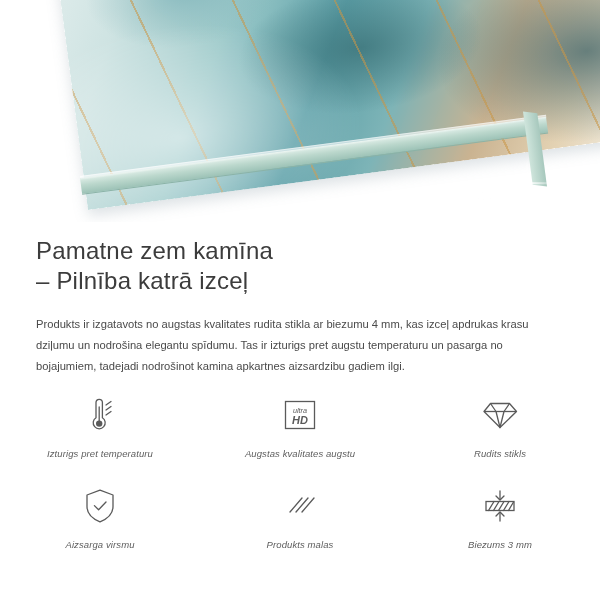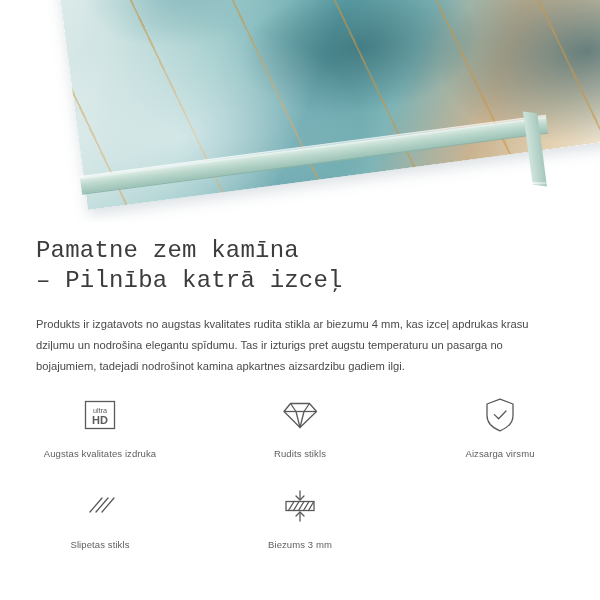--- a/index.html
+++ b/index.html
@@ -126,21 +126,21 @@
   
   .content {
     position: absolute;
     left: 0;
     top: 222px;
     width: 600px;
   }
   .headline {
     margin: 0;
     padding: 14px 36px 0 36px;
-    font-family: Liberation Mono, monospace;
+    font-family: Liberation Sans, sans-serif;
     font-weight: 400;
     font-size: 24px;
     line-height: 30px;
     color: #3c3c3c;
     letter-spacing: 0.2px;
   }
   .headline .l2 { display: block; }
   .body-copy {
     margin: 0;
     padding: 18px 55px 0 36px;
@@ -158,20 +158,21 @@
     width: 600px;
     display: grid;
     grid-template-columns: repeat(3, 1fr);
     grid-row-gap: 24px;
   }
   .feature {
     display: flex;
     flex-direction: column;
     align-items: center;
     justify-content: flex-start;
+    font-style: italic;
   }
   .feature-icon {
     width: 46px;
     height: 46px;
     display: flex;
     align-items: center;
     justify-content: center;
     color: #5a5a5a;
   }
   .feature-label {
@@ -215,30 +216,43 @@
   <div class="content">
     <h1 class="headline">
       <span>Pamatne zem kamīna</span>
       <span class="l2">– Pilnība katrā izceļ</span>
     </h1>
     <p class="body-copy">Produkts ir izgatavots no augstas kvalitates rudita stikla ar biezumu 4 mm, kas izceļ apdrukas krasu dziļumu un nodrošina elegantu spīdumu. Tas ir izturigs pret augstu temperaturu un pasarga no bojajumiem, tadejadi nodrošinot kamina apkartnes aizsardzibu gadiem ilgi.</p>
   </div>
 
   <div class="features">
 
+    <div class="feature">
+      <div class="feature-icon">
+        <svg width="34" height="38" viewBox="0 0 34 38" fill="none" stroke="#5a5a5a" stroke-width="1.3" stroke-linecap="round">
+          <path d="M13 6.5a3.2 3.2 0 0 1 6.4 0v15.2a6 6 0 1 1-6.4 0z"></path>
+          <line x1="16.2" y1="11" x2="16.2" y2="25.5"></line>
+          <circle cx="16.2" cy="27.6" r="3.2" fill="#5a5a5a" stroke="none"></circle>
+          <line x1="23" y1="9" x2="28" y2="5.5"></line>
+          <line x1="23" y1="14" x2="28" y2="10.5"></line>
+          <line x1="23" y1="19" x2="28" y2="15.5"></line>
+        </svg>
+      </div>
+      <div class="feature-label">Izturigs pret temperaturu</div>
+    </div>
 
     <div class="feature">
       <div class="feature-icon">
         <svg width="38" height="38" viewBox="0 0 38 38">
           <rect x="4.5" y="5.5" width="29" height="27" fill="none" stroke="#5a5a5a" stroke-width="1.3"></rect>
           <text x="19" y="17" text-anchor="middle" font-family="Liberation Sans, sans-serif" font-size="7.2" fill="#5a5a5a">ultra</text>
           <text x="19" y="28" text-anchor="middle" font-family="Liberation Sans, sans-serif" font-size="11" font-weight="bold" fill="#5a5a5a">HD</text>
         </svg>
       </div>
-      <div class="feature-label">Augstas kvalitates izdruka</div>
+      <div class="feature-label">Augstas kvalitates augstu</div>
     </div>
 
     <div class="feature">
       <div class="feature-icon">
         <svg width="40" height="34" viewBox="0 0 40 34" fill="none" stroke="#5a5a5a" stroke-width="1.3" stroke-linejoin="round">
           <path d="M10.5 5.5h19l7 8-16.5 16L4 13.5z"></path>
           <path d="M4 13.5h32"></path>
           <path d="M10.5 5.5l5.5 8M29.5 5.5l-5.5 8M16 13.5l4 16 4-16"></path>
         </svg>
       </div>
@@ -256,21 +270,21 @@
     </div>
 
     <div class="feature">
       <div class="feature-icon">
         <svg width="36" height="32" viewBox="0 0 36 32" fill="none" stroke="#5a5a5a" stroke-width="1.3" stroke-linecap="round">
           <line x1="8" y1="22" x2="20" y2="8"></line>
           <line x1="14" y1="22" x2="26" y2="8"></line>
           <line x1="20" y1="22" x2="32" y2="8"></line>
         </svg>
       </div>
-      <div class="feature-label">Slipetas stikls</div>
+      <div class="feature-label">Produkts malas</div>
     </div>
 
     <div class="feature">
       <div class="feature-icon">
         <svg width="40" height="36" viewBox="0 0 40 36" fill="none" stroke="#5a5a5a" stroke-width="1.3" stroke-linecap="round">
           <line x1="20" y1="3" x2="20" y2="11"></line>
           <path d="M16 8l4 4 4-4"></path>
           <line x1="20" y1="33" x2="20" y2="25"></line>
           <path d="M16 28l4-4 4 4"></path>
           <rect x="6" y="13.5" width="28" height="9" stroke="#5a5a5a" stroke-width="1.3"></rect>

